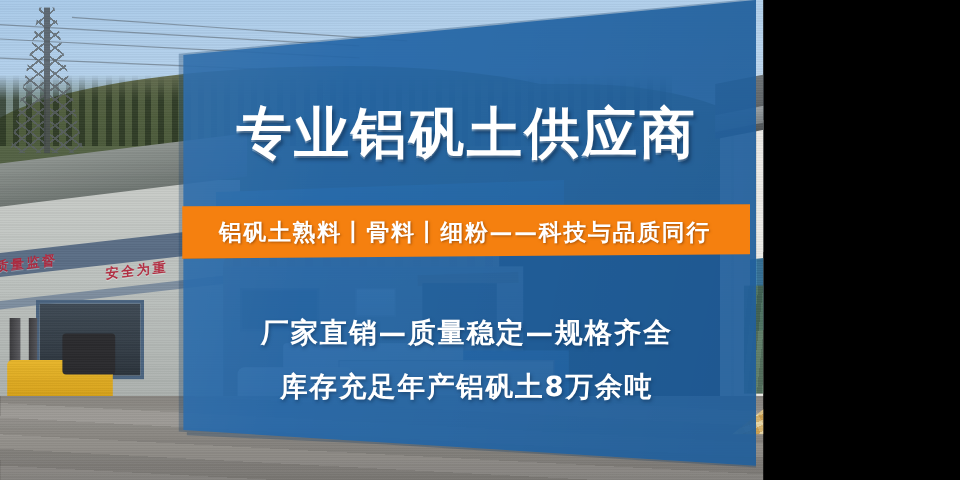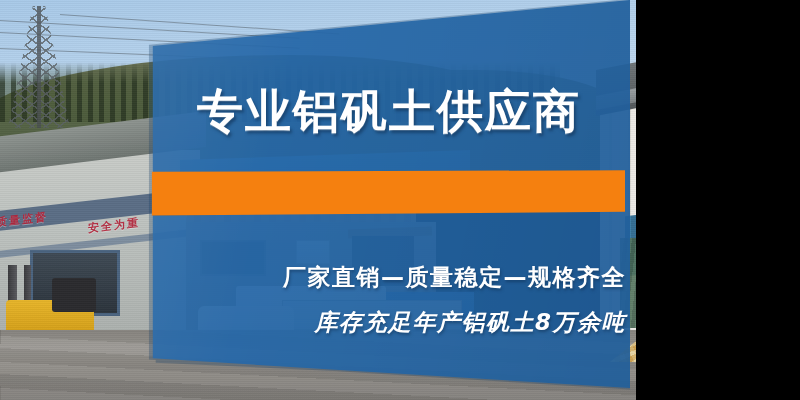--- a/index.html
+++ b/index.html
@@ -296,28 +296,28 @@
     position:absolute; left:150px; top:172px; width:475px; height:44px;
     display:flex; align-items:center; justify-content:center;
     font-family:"DejaVu Sans","Liberation Sans",sans-serif;
     font-weight:bold; font-size:19px; color:#ffffff;
     letter-spacing:1.5px; white-space:nowrap;
     text-shadow:1px 1px 2px rgba(110,48,0,.55);
   }
 
   .subline {
     position:absolute; left:152px; width:474px;
-    text-align:right;
+    text-align:center;
     font-family:"DejaVu Sans","Liberation Sans",sans-serif;
     font-weight:bold; font-size:23px; color:#ffffff;
     letter-spacing:1.5px; white-space:nowrap;
     text-shadow:1px 2px 3px rgba(15,45,80,.55);
   }
   .subline-1 { top:262px; }
-  .subline-2 { top:307px;font-style:italic; }
+  .subline-2 { top:307px; }
 </style>
 </head>
 <body>
 
 <div id="banner">
 
   <div class="photo">
     <div class="sky"></div>
     <div class="hill"></div>
     <div class="hill2"></div>
@@ -375,18 +375,19 @@
 
   <div class="panel">
     <div class="panel-shape"></div>
     <div class="panel-edge"></div>
   </div>
 
   <div class="content">
     <div class="headline">专业铝矾土供应商</div>
 
     <div class="orange-bar"></div>
+    <div class="orange-text">铝矾土熟料丨骨料丨细粉——科技与品质同行</div>
 
     <div class="subline subline-1">厂家直销—质量稳定—规格齐全</div>
     <div class="subline subline-2">库存充足年产铝矾土8万余吨</div>
   </div>
 
 </div>
 
 </body></html>

